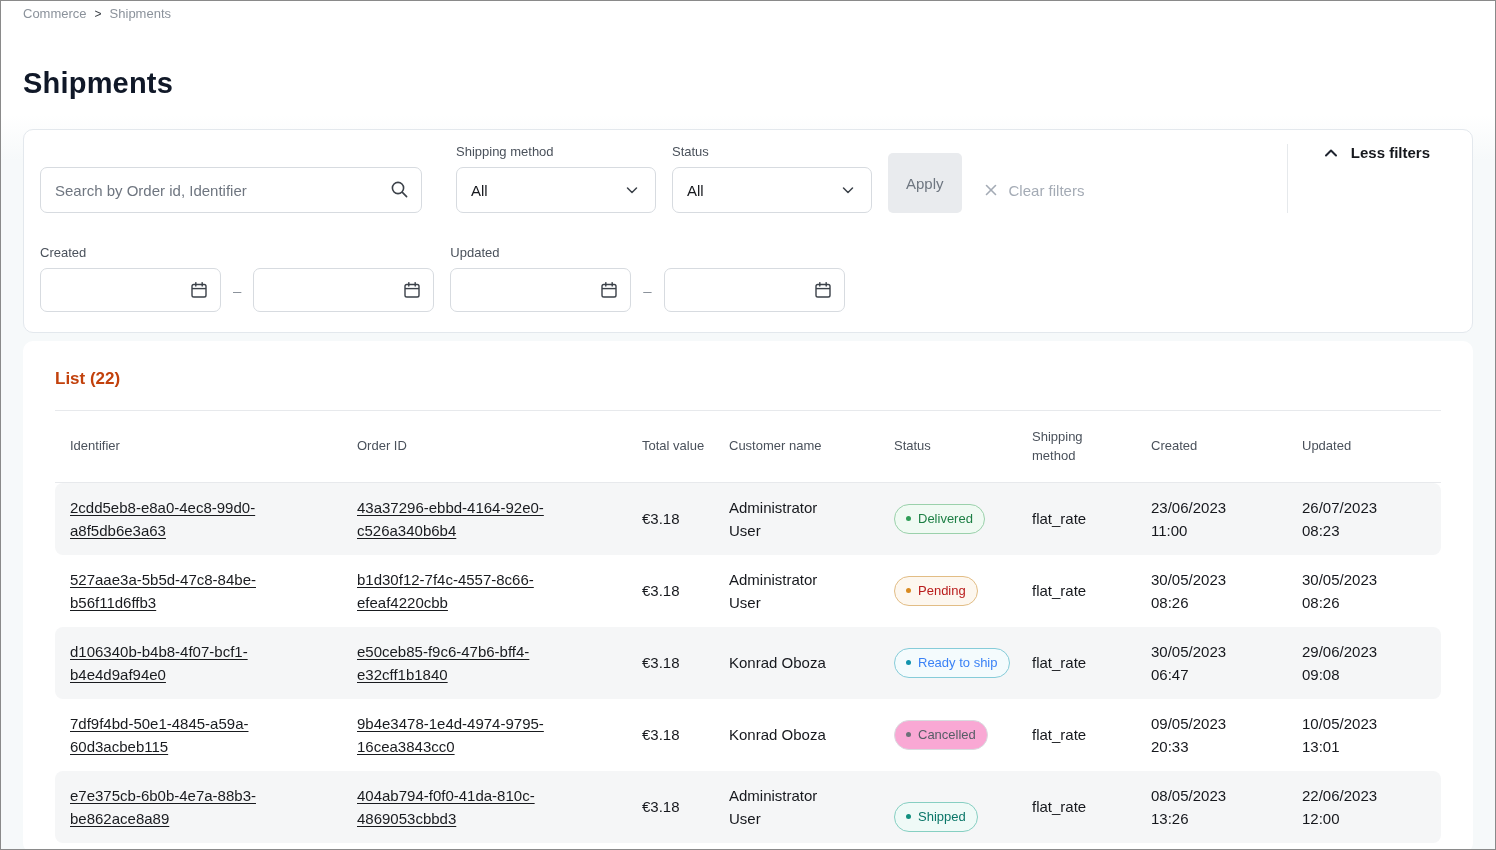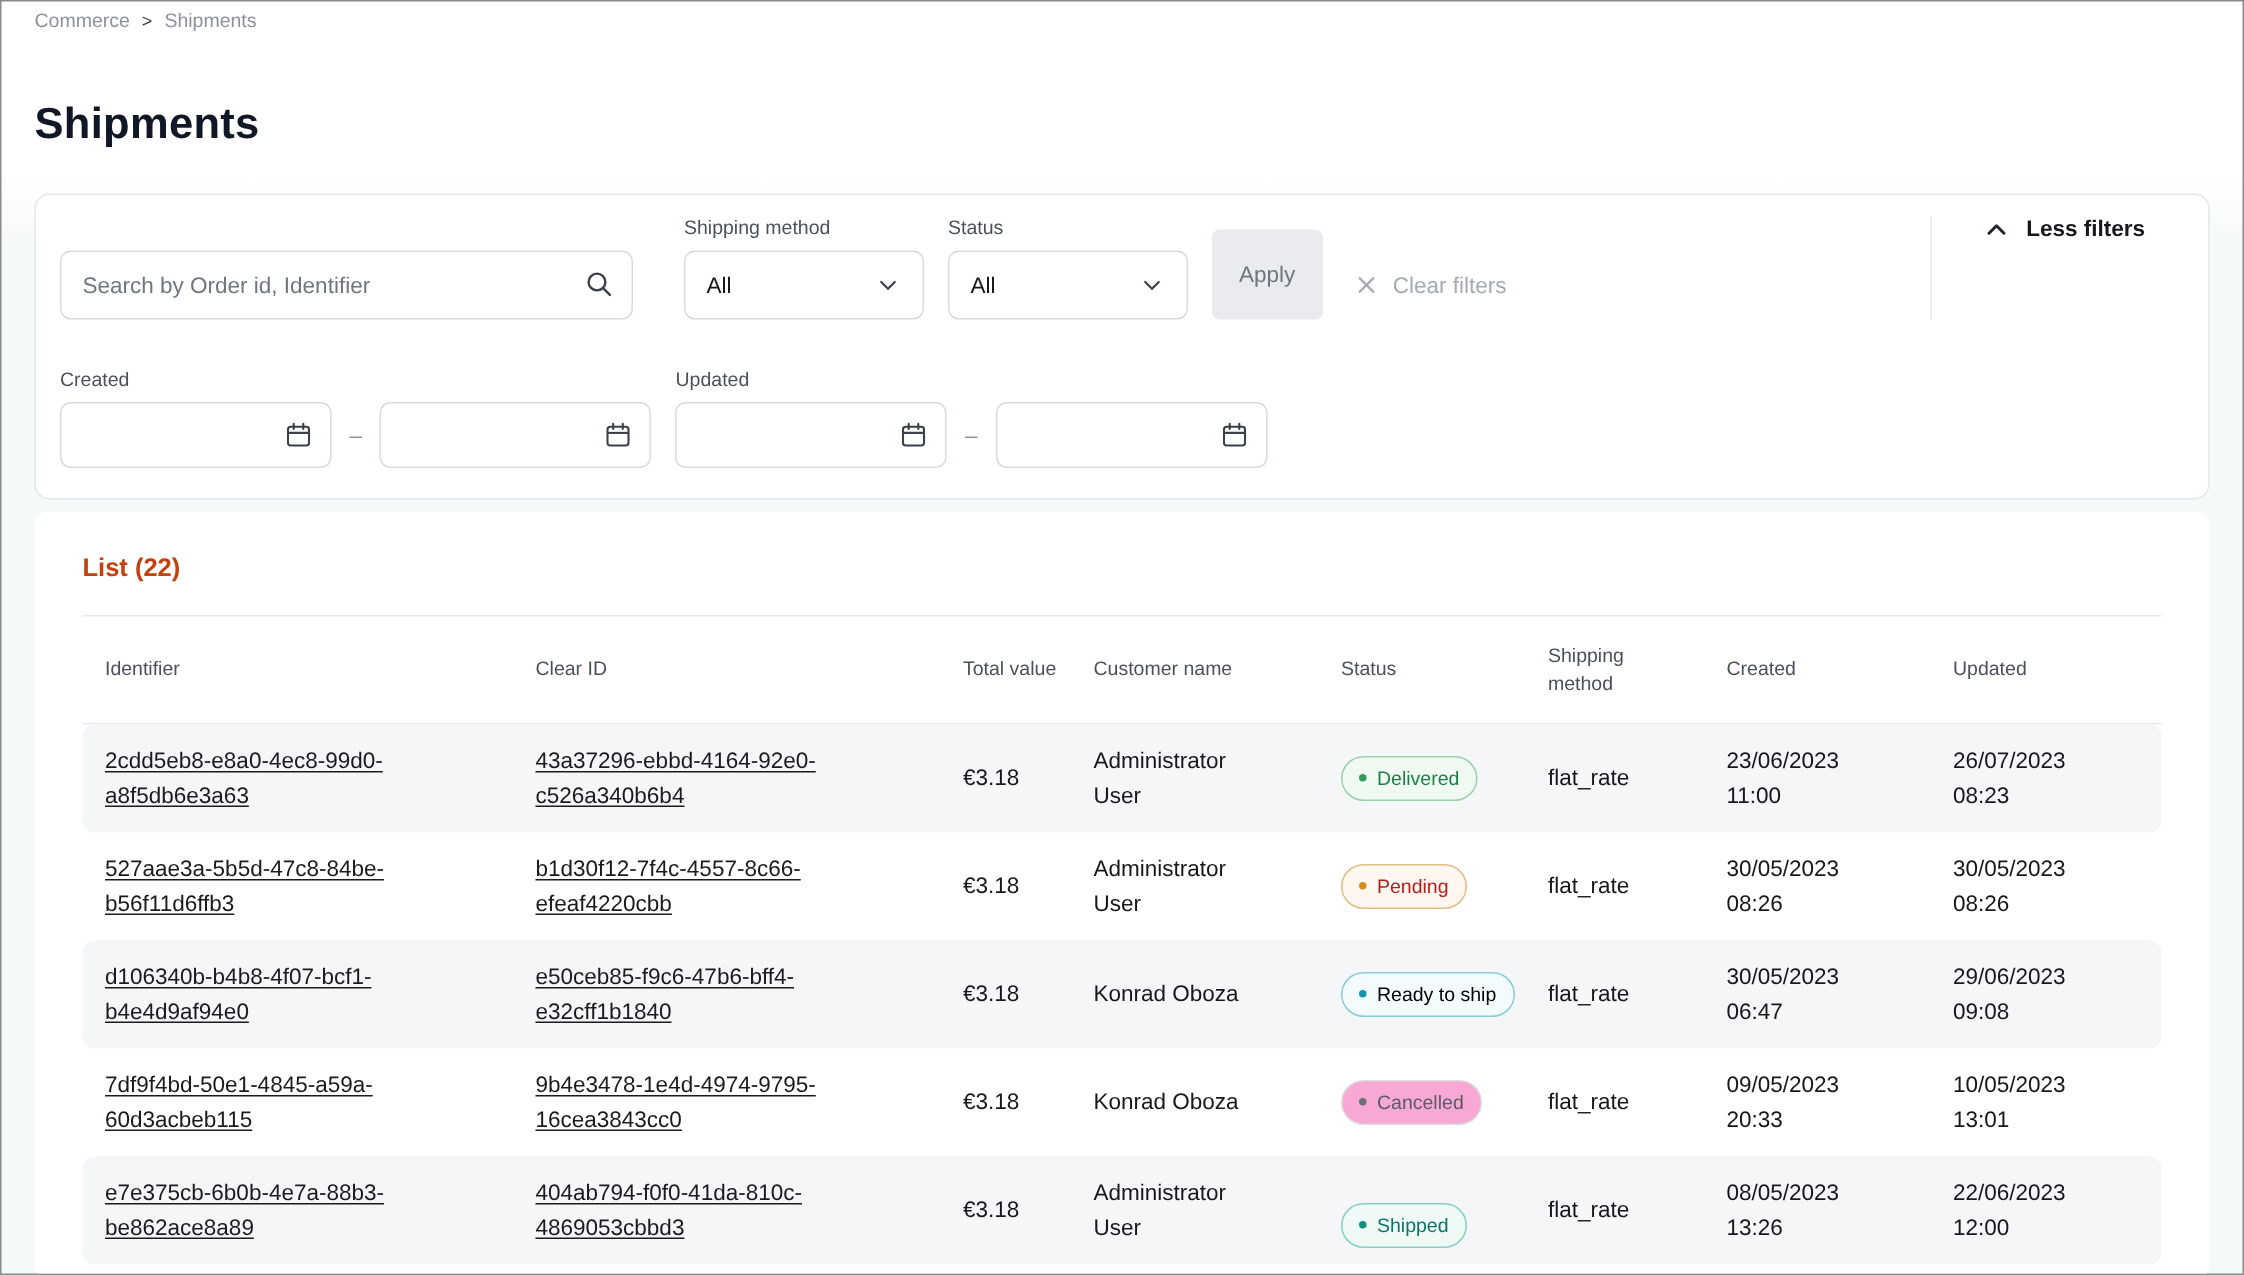--- a/index.html
+++ b/index.html
@@ -42,21 +42,21 @@
   }
   .search-input::placeholder { color: #6f7680; }
   .search-icon { position: absolute; right: 13px; top: 13px; }
 
   .shipping-group { margin-left: 18px; }
 
   .control {
     height: 46px; border: 1px solid #d7dbe0; border-radius: 7px; background: #fff;
     display: flex; align-items: center; padding: 0 14px; font-size: 15px; color: #16181d;
   }
-  .select-control { width: 160px; justify-content: space-between; cursor: pointer; }
+  .select-control { width: 200px; justify-content: space-between; cursor: pointer; }
 
   .apply-btn {
     height: 60px; padding: 0 18px; border: none; border-radius: 5px;
     background: #e9ebee; color: #6e7680; font-size: 15px; font-weight: 500;
     font-family: inherit; cursor: pointer;
   }
   .clear-btn {
     height: 46px; display: flex; align-items: center; gap: 9px;
     background: none; border: none; color: #a4abb5; font-size: 15px;
     font-family: inherit; cursor: pointer; padding: 0 4px;
@@ -227,21 +227,21 @@
         </div>
       </div>
     </div>
   </section>
 
   <section class="list-card">
     <h2 class="list-heading">List (22)</h2>
 
     <div class="thead">
       <div class="th">Identifier</div>
-      <div class="th">Clear ID</div>
+      <div class="th">Order ID</div>
       <div class="th">Total value</div>
       <div class="th">Customer name</div>
       <div class="th">Status</div>
       <div class="th">Shipping method</div>
       <div class="th">Created</div>
       <div class="th">Updated</div>
     </div>
 
     <div class="tbody">
         <div class="trow">
@@ -299,21 +299,21 @@
       <a class="cell-link">d106340b-b4b8-4f07-bcf1-b4e4d9af94e0</a>
     </div>
     <div class="td">
       <a class="cell-link">e50ceb85-f9c6-47b6-bff4-e32cff1b1840</a>
     </div>
     <div class="td">€3.18</div>
     <div class="td">
       <span class="customer-span">Konrad Oboza</span>
     </div>
     <div class="td">
-      <span class="badge" style="color: #000000; background: rgb(244, 251, 253); border-color: rgb(134, 204, 217);">
+      <span class="badge" style="color: #3b82f6; background: rgb(244, 251, 253); border-color: rgb(134, 204, 217);">
         <span class="dot" style="background: rgb(17, 147, 173);"></span>
         <span>Ready to ship</span>
       </span>
     </div>
     <div class="td">flat_rate</div>
     <div class="td">
       <span class="date-span">30/05/2023 06:47</span>
     </div>
     <div class="td">
       <span class="date-span">29/06/2023 09:08</span>

